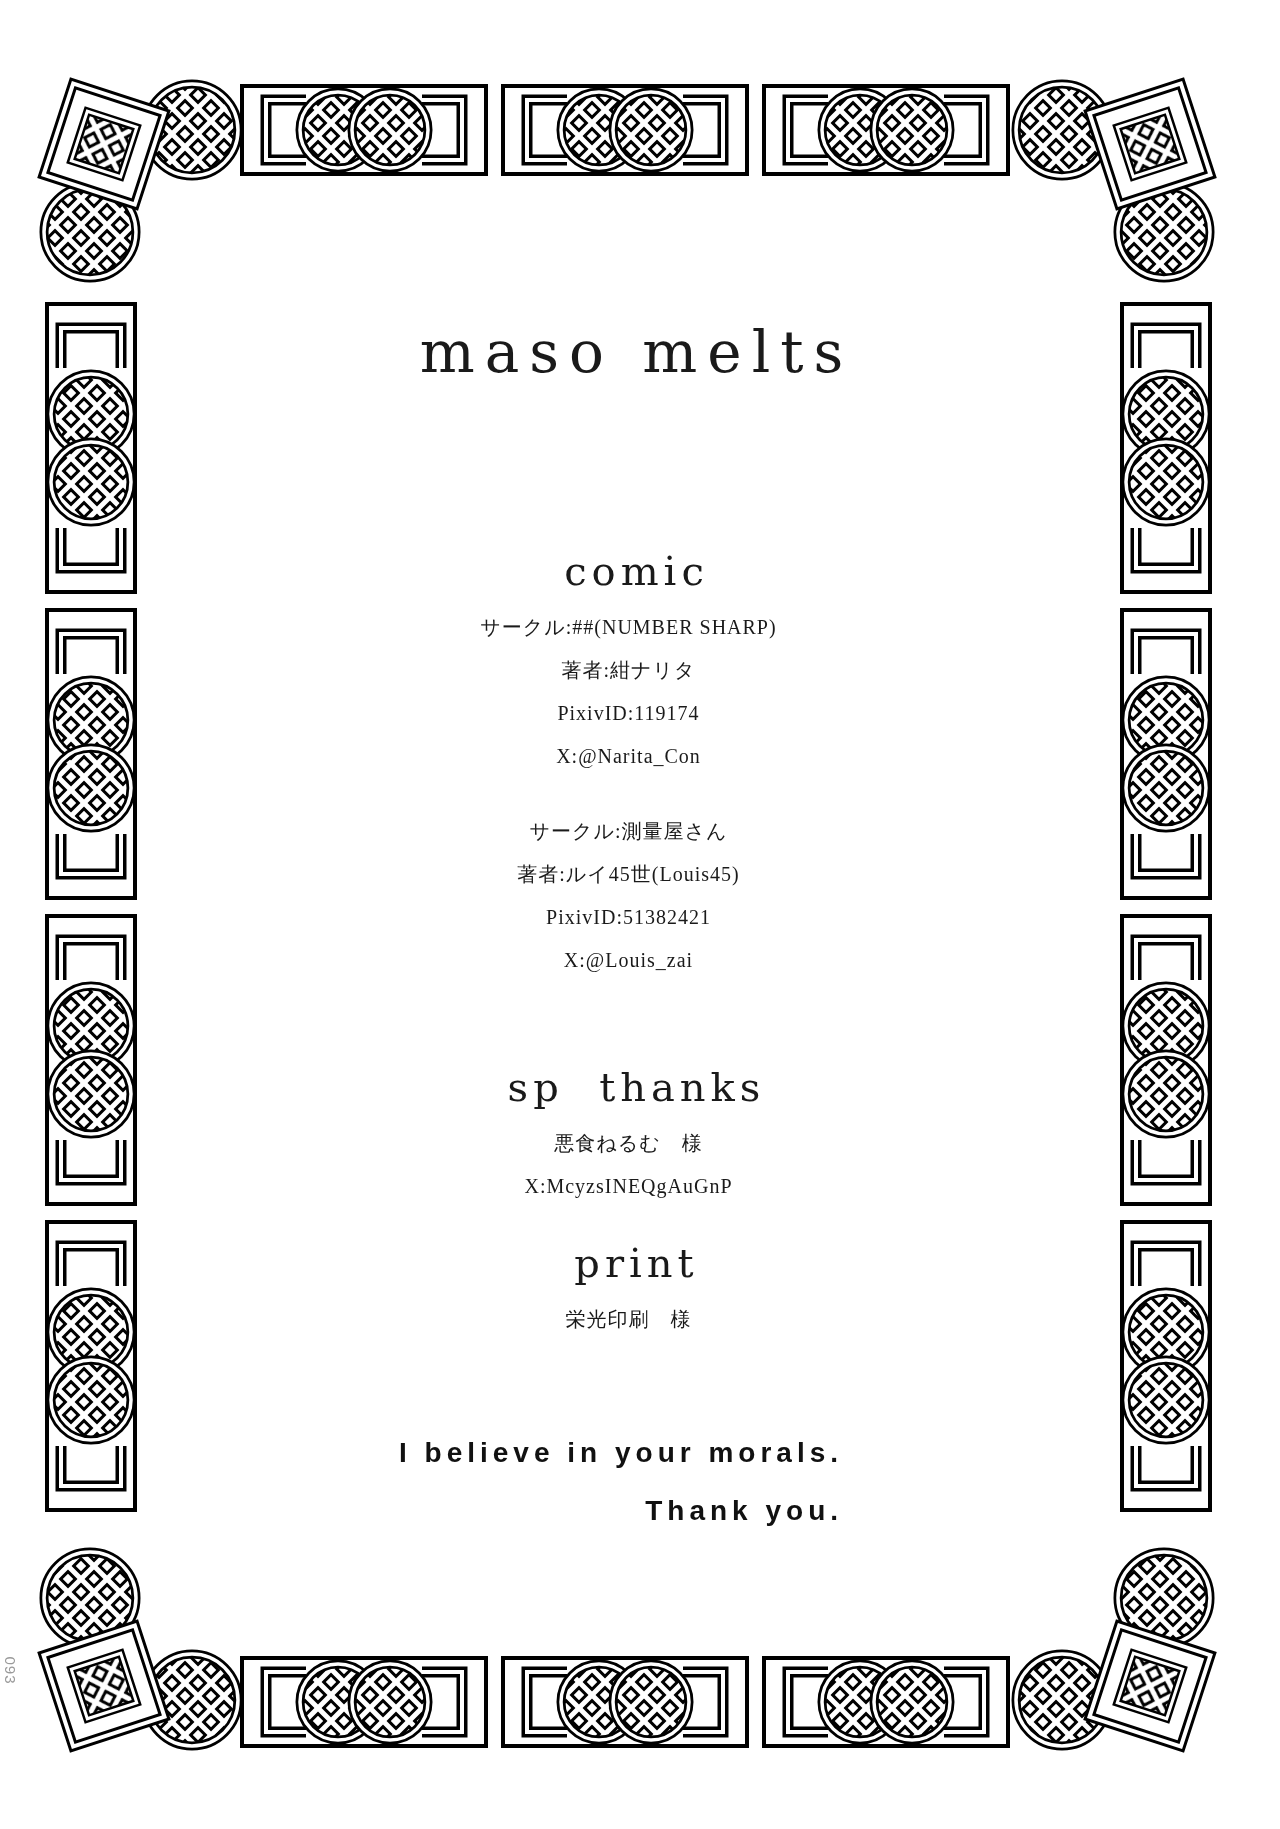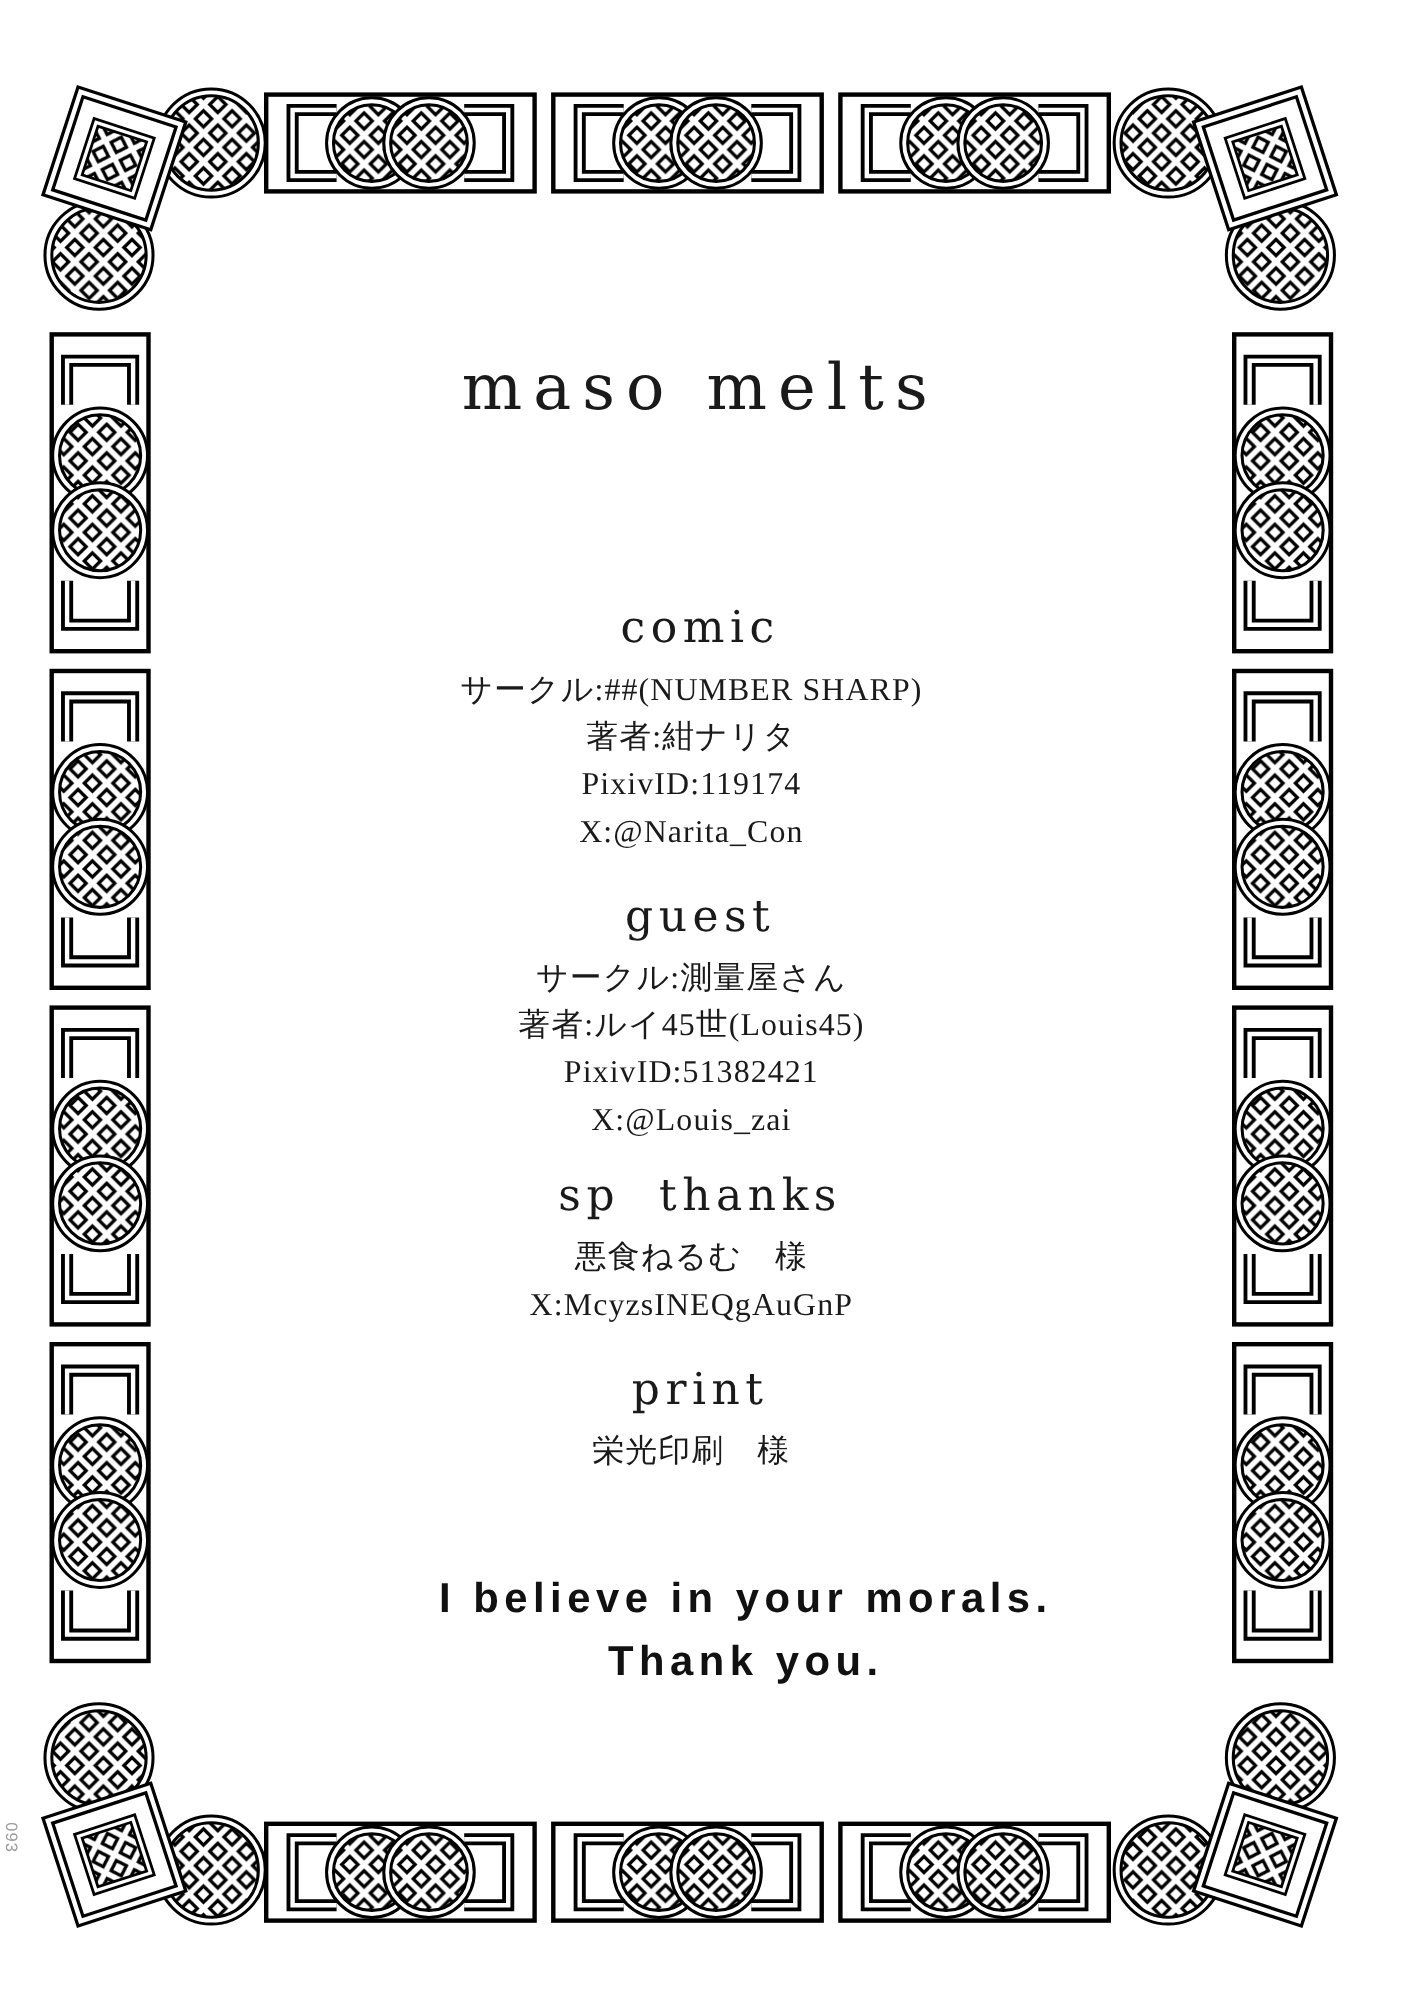--- a/index.html
+++ b/index.html
@@ -8,28 +8,28 @@
   .frame{position:absolute;left:0;top:0;width:1280px;height:1829px;}
   .pagenum{position:absolute;left:-4px;top:1662px;font-size:15px;letter-spacing:1px;
            color:#9a9a9a;font-family:"Liberation Sans",sans-serif;
            transform:rotate(90deg);transform-origin:center;}
   .content{position:absolute;left:137px;top:0;width:983px;height:1829px;text-align:center;}
   .uncial{font-family:"DejaVu Serif","Liberation Serif",serif;font-weight:normal;padding-left:16px;}
   .title{position:absolute;left:0;right:0;top:318px;margin:0;font-size:58px;letter-spacing:10px;}
   .date{position:absolute;left:0;right:0;top:466px;font-size:36px;letter-spacing:10px;}
   .credit{position:absolute;left:0;right:0;margin:0;}
   .credit h2{margin:0 0 12px 0;font-size:40px;letter-spacing:5px;white-space:pre;}
-  .credit p{margin:0;font-size:29px;line-height:43px;letter-spacing:1px;}
+  .credit p{margin:0;font-size:20px;line-height:43px;letter-spacing:1px;}
   .sec-comic{top:548px;}
   .sec-guest{top:810px;}
   .sec-thanks{top:1064px;}
   .sec-print{top:1240px;}
-  .footer{position:absolute;left:262px;top:1424px;text-align:center;
+  .footer{position:absolute;left:262px;top:1424px;text-align:right;
           font-family:"Liberation Sans","DejaVu Sans",sans-serif;
-          font-size:38px;font-weight:600;letter-spacing:5px;line-height:58px;color:#111;}
+          font-size:28px;font-weight:600;letter-spacing:5px;line-height:58px;color:#111;}
 </style>
 </head>
 <body>
 
 <div class="page">
 
   <svg class="frame" viewBox="0 0 1280 1829" xmlns="http://www.w3.org/2000/svg" aria-hidden="true">
     <defs>
       <pattern id="weave" width="26" height="26" patternUnits="userSpaceOnUse">
         <rect width="26" height="26" fill="#fff"></rect>
@@ -114,21 +114,20 @@
 
     <section class="credit sec-comic">
       <h2 class="uncial">comic</h2>
       <p>サークル:##(NUMBER SHARP)</p>
       <p>著者:紺ナリタ</p>
       <p>PixivID:119174</p>
       <p>X:@Narita_Con</p>
     </section>
 
     <section class="credit sec-guest">
-      <h2 class="uncial">guest</h2>
       <p>サークル:測量屋さん</p>
       <p>著者:ルイ45世(Louis45)</p>
       <p>PixivID:51382421</p>
       <p>X:@Louis_zai</p>
     </section>
 
     <section class="credit sec-thanks">
       <h2 class="uncial">sp  thanks</h2>
       <p>悪食ねるむ　様</p>
       <p>X:McyzsINEQgAuGnP</p>

